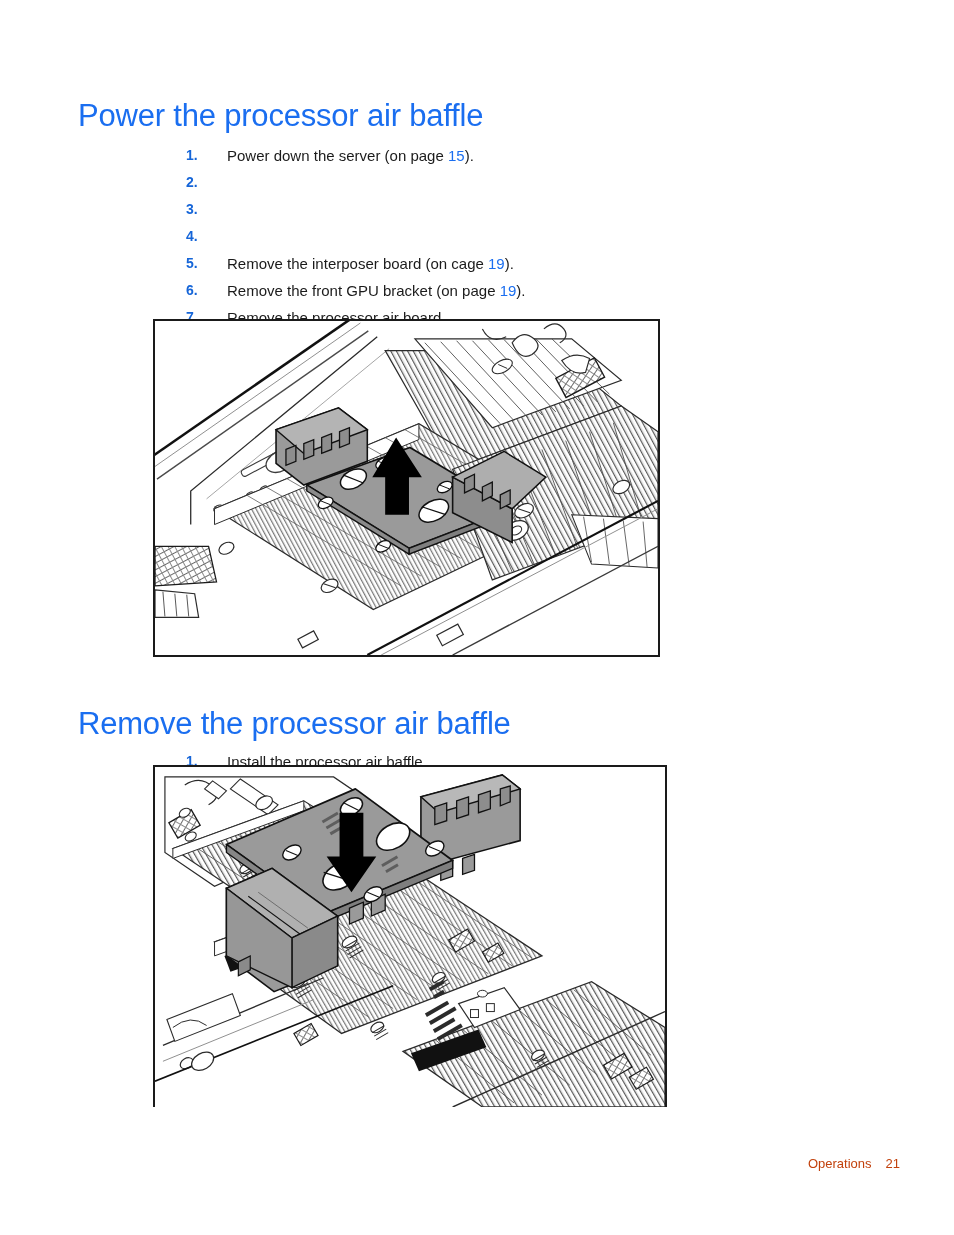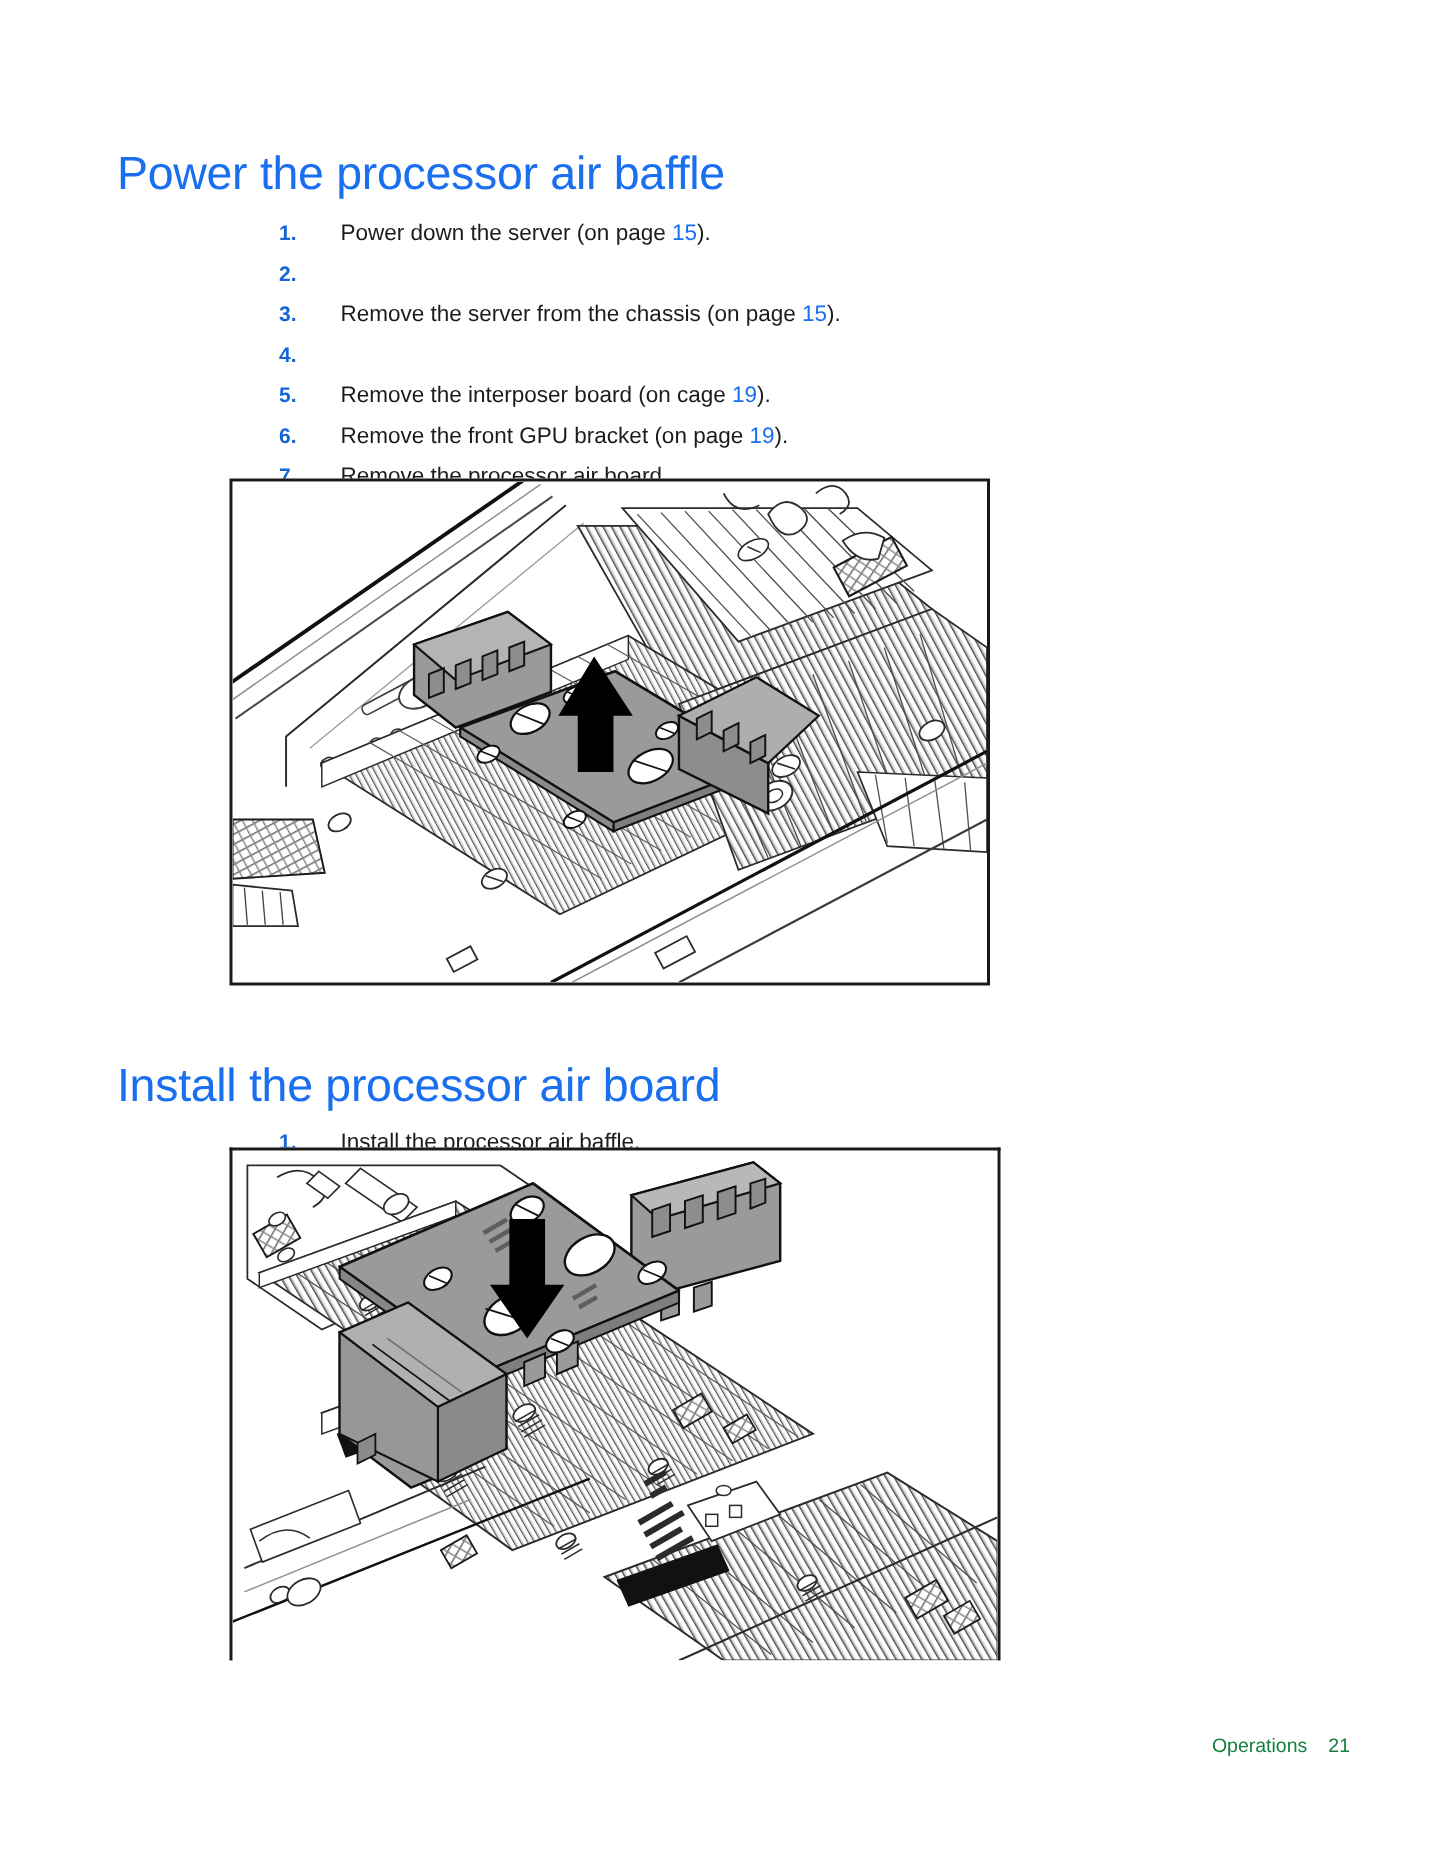--- a/index.html
+++ b/index.html
@@ -92,21 +92,21 @@
     border-bottom: none;
   }
   .figure svg { display: block; width: 100%; height: 100%; }
 
   
   .footer {
     position: absolute;
     top: 1156px;
     right: 54px;
     font-size: 13px;
-    color: #15803d;
+    color: #c2410c;
     white-space: nowrap;
   }
   .footer .sec { margin-right: 14px; }
 </style>
 </head>
 <body>
 
 <div class="page">
 
   <h1 class="section-heading" id="heading-remove">Power the processor air baffle</h1>
@@ -114,21 +114,20 @@
   <ol class="step-list" id="steps-remove">
     <li class="step-item">
       <span class="step-num">1.</span>
       <span class="step-text"><span>Power down the server (on page </span><span class="xref">15</span><span>).</span></span>
     </li>
     <li class="step-item">
       <span class="step-num">2.</span>
     </li>
     <li class="step-item">
       <span class="step-num">3.</span>
-      <span class="step-text"><span>Remove the server from the chassis (on page </span><span class="xref">15</span><span>).</span></span>
     </li>
     <li class="step-item">
       <span class="step-num">4.</span>
     </li>
     <li class="step-item">
       <span class="step-num">5.</span>
       <span class="step-text"><span>Remove the interposer board (on cage </span><span class="xref">19</span><span>).</span></span>
     </li>
     <li class="step-item">
       <span class="step-num">6.</span>
@@ -302,21 +301,21 @@
         </g>
 
         <g>
           <polygon points="243,118 269,158 256,158 256,196 232,196 232,158 219,158" fill="#000000"></polygon>
         </g>
       </g>
       <rect x="0" y="0" width="507" height="338" fill="none" stroke="none"></rect>
     </svg>
   </div>
 
-  <h1 class="section-heading" id="heading-install">Install the processor air board</h1>
+  <h1 class="section-heading" id="heading-install">Remove the processor air baffle</h1>
 
   <ol class="step-list" id="steps-install">
     <li class="step-item">
       <span class="step-num">1.</span>
       <span class="step-text"><span>Install the processor air baffle.</span><span class="xref"></span><span></span></span>
     </li>
   </ol>
 
   <div class="figure" id="figure-install-baffle">
     <svg viewBox="0 0 514 342" preserveAspectRatio="none">

